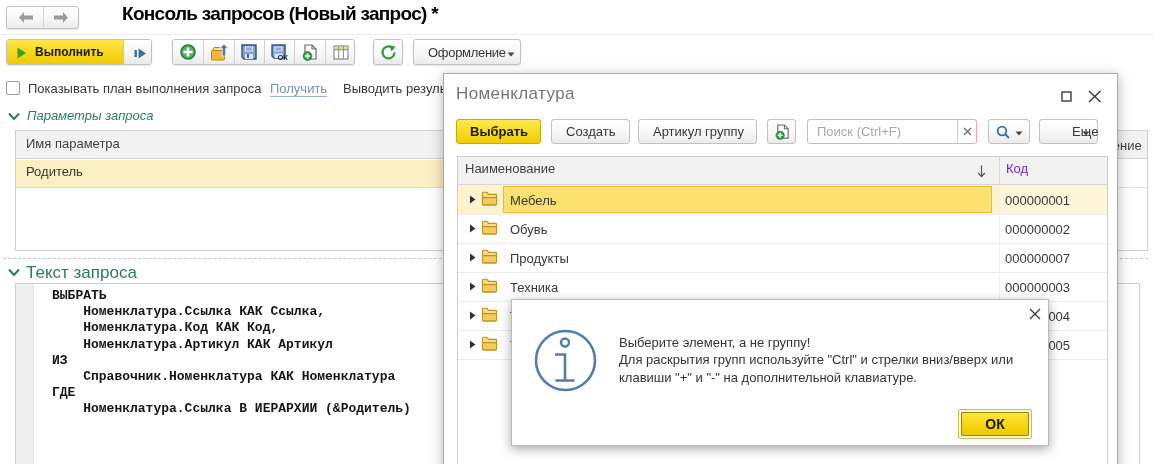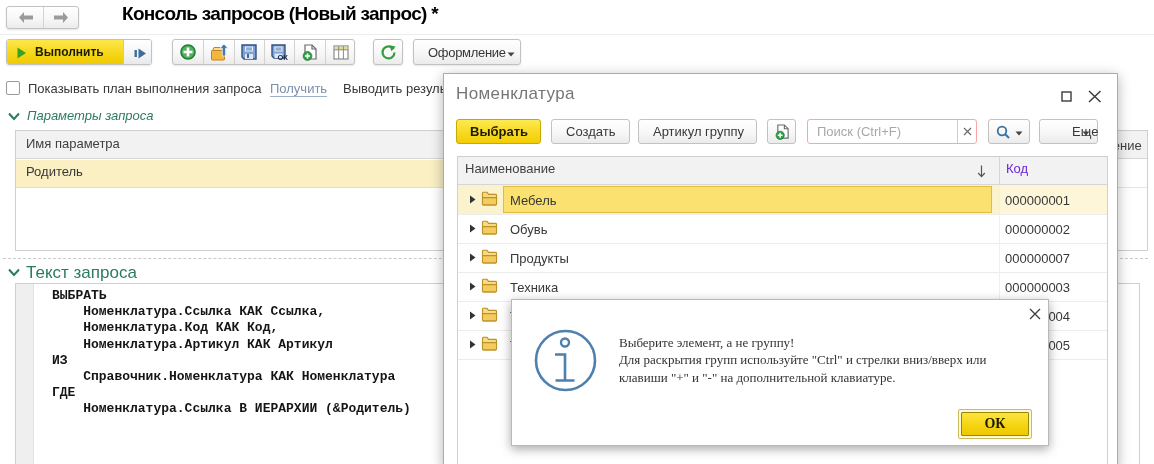--- a/index.html
+++ b/index.html
@@ -278,21 +278,21 @@
         <path d="M1 0.5 L6.5 4.5 L1 8.5 Z" fill="#333"></path>
       </svg>
   <svg class="abs" style="left:481px;top:335px;" width="17" height="17" viewBox="0 0 17 17">
         <path d="M1.5 14 L1.5 3.2 Q1.5 2.3 2.4 2.3 L6 2.3 L7.6 4.4 L14.6 4.4 Q15.5 4.4 15.5 5.3 L15.5 14 Q15.5 14.9 14.6 14.9 L2.4 14.9 Q1.5 14.9 1.5 14 Z" fill="#f8da85" stroke="#bd9327" stroke-width="1.1"></path>
         <path d="M1.5 7.6 L15.5 7.6 L15.5 14 Q15.5 14.9 14.6 14.9 L2.4 14.9 Q1.5 14.9 1.5 14 Z" fill="#f4cb5e" stroke="#bd9327" stroke-width="1.1"></path>
       </svg>
   <div class="abs t13" style="left:510px;top:338px;">Телефоны</div>
   <div class="abs t13" style="left:1005px;top:338px;">000000005</div>
   </div>
 
-  <div class="abs" style="left:511px;top:299px;width:538px;height:147px;background:#fff;border:1px solid #b9b9b9;box-shadow:0 3px 10px rgba(0,0,0,0.35);font-family:Liberation Serif, serif;">
+  <div class="abs" style="left:511px;top:299px;width:538px;height:147px;background:#fff;border:1px solid #b9b9b9;box-shadow:0 3px 10px rgba(0,0,0,0.35);">
     <svg class="abs" style="left:517px;top:8px;" width="12" height="12" viewBox="0 0 12 12">
       <path d="M1 1 L11 11 M11 1 L1 11" stroke="#3c3c3c" stroke-width="1.3"></path>
     </svg>
 
     <svg class="abs" style="left:22px;top:29px;" width="63" height="63" viewBox="0 0 63 63">
       <circle cx="31.5" cy="31.5" r="29.5" fill="none" stroke="#4e7fae" stroke-width="2.6"></circle>
       <circle cx="31" cy="13.5" r="4" fill="none" stroke="#4e7fae" stroke-width="2.4"></circle>
       <path d="M21 25.5 L31 25.5 L31 51.5 M21.5 51.5 L40.5 51.5" fill="none" stroke="#4e7fae" stroke-width="2.6"></path>
     </svg>
     <div class="abs" style="left:107px;top:34px;font-size:13px;line-height:17.3px;color:#333;">Выберите элемент, а не группу!<br>Для раскрытия групп используйте "Ctrl" и стрелки вниз/вверх или<br>клавиши "+" и "-" на дополнительной клавиатуре.</div>

